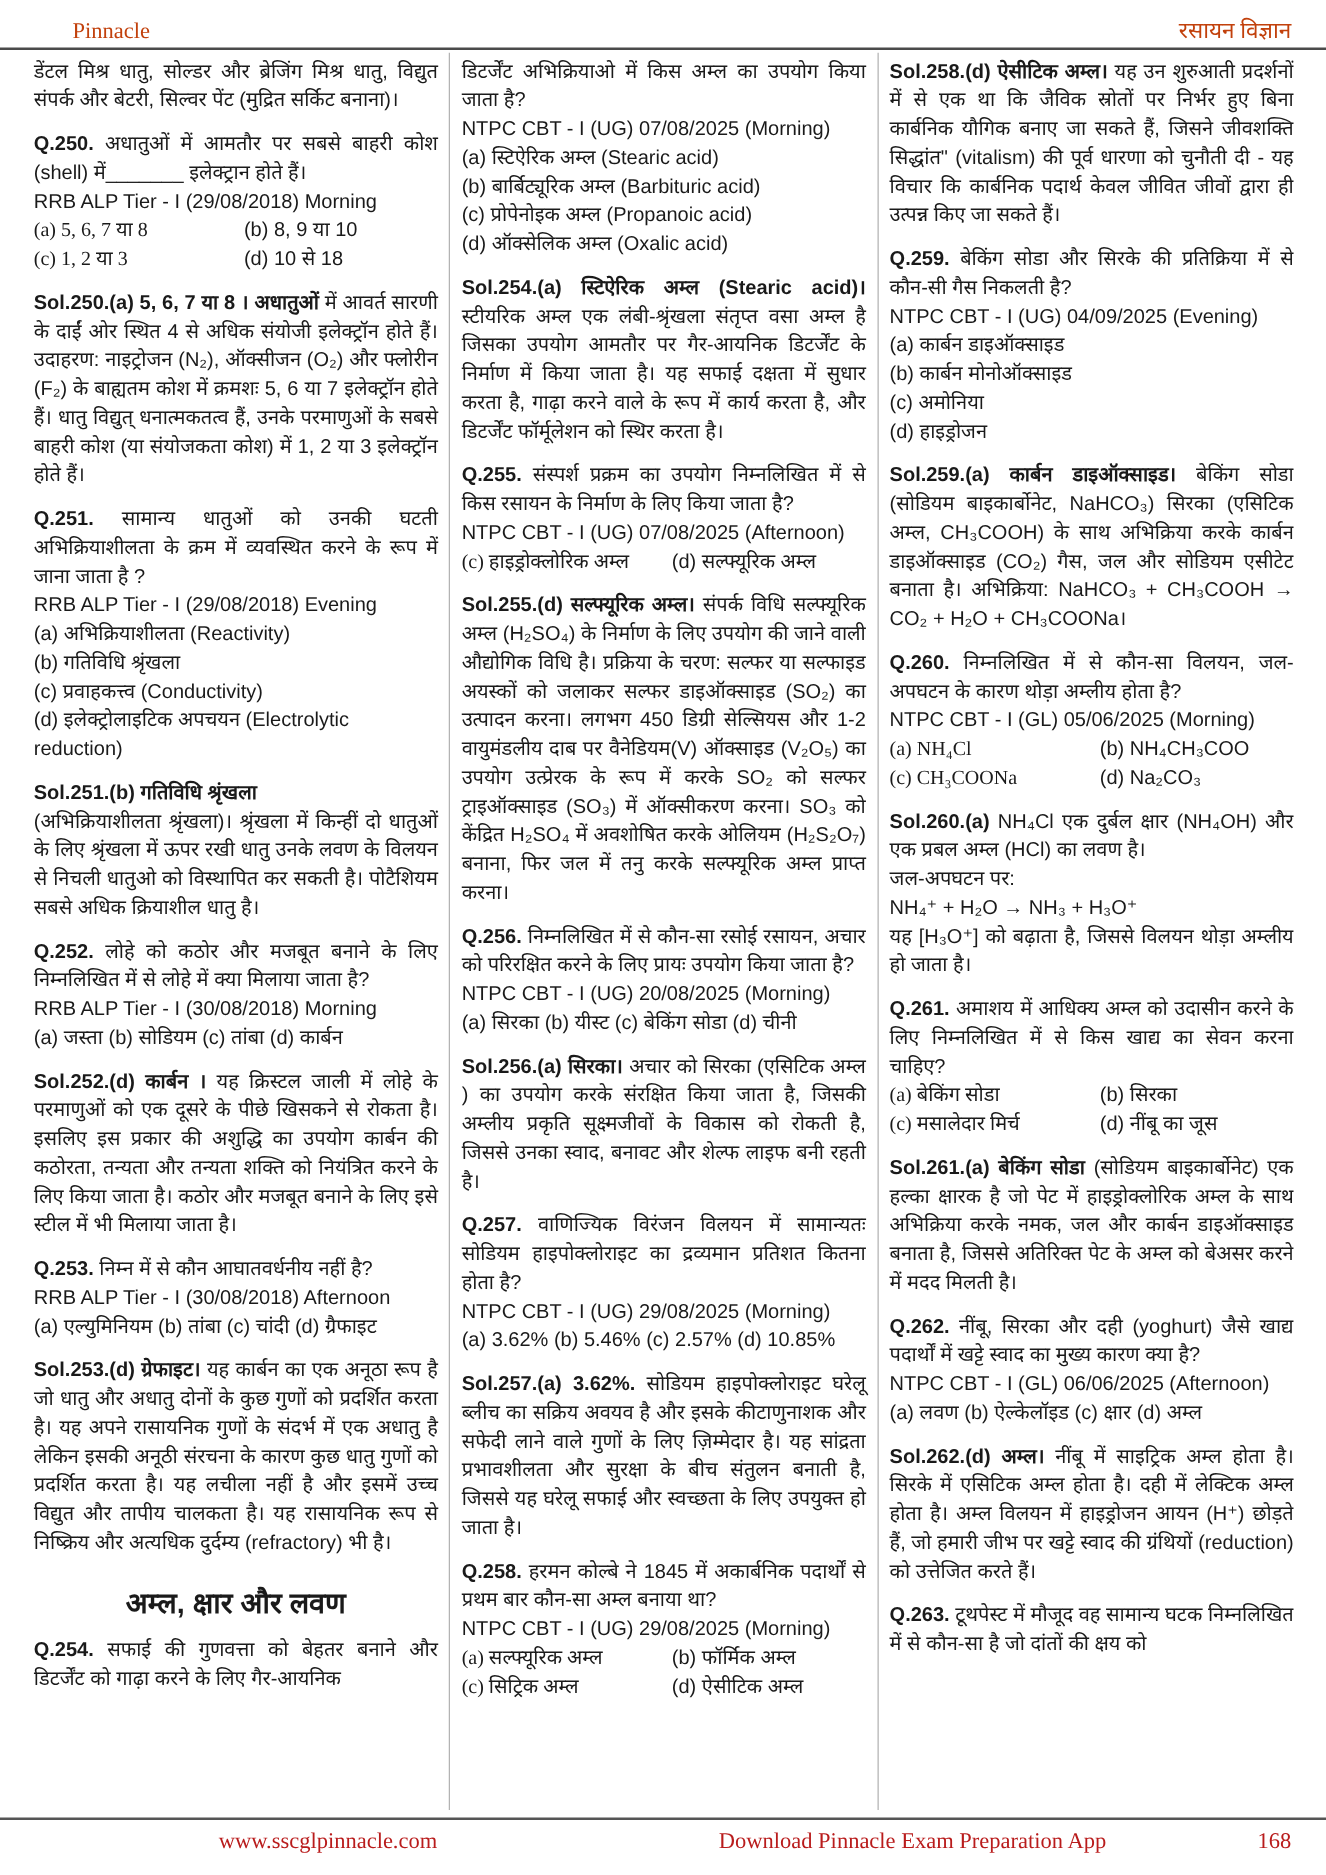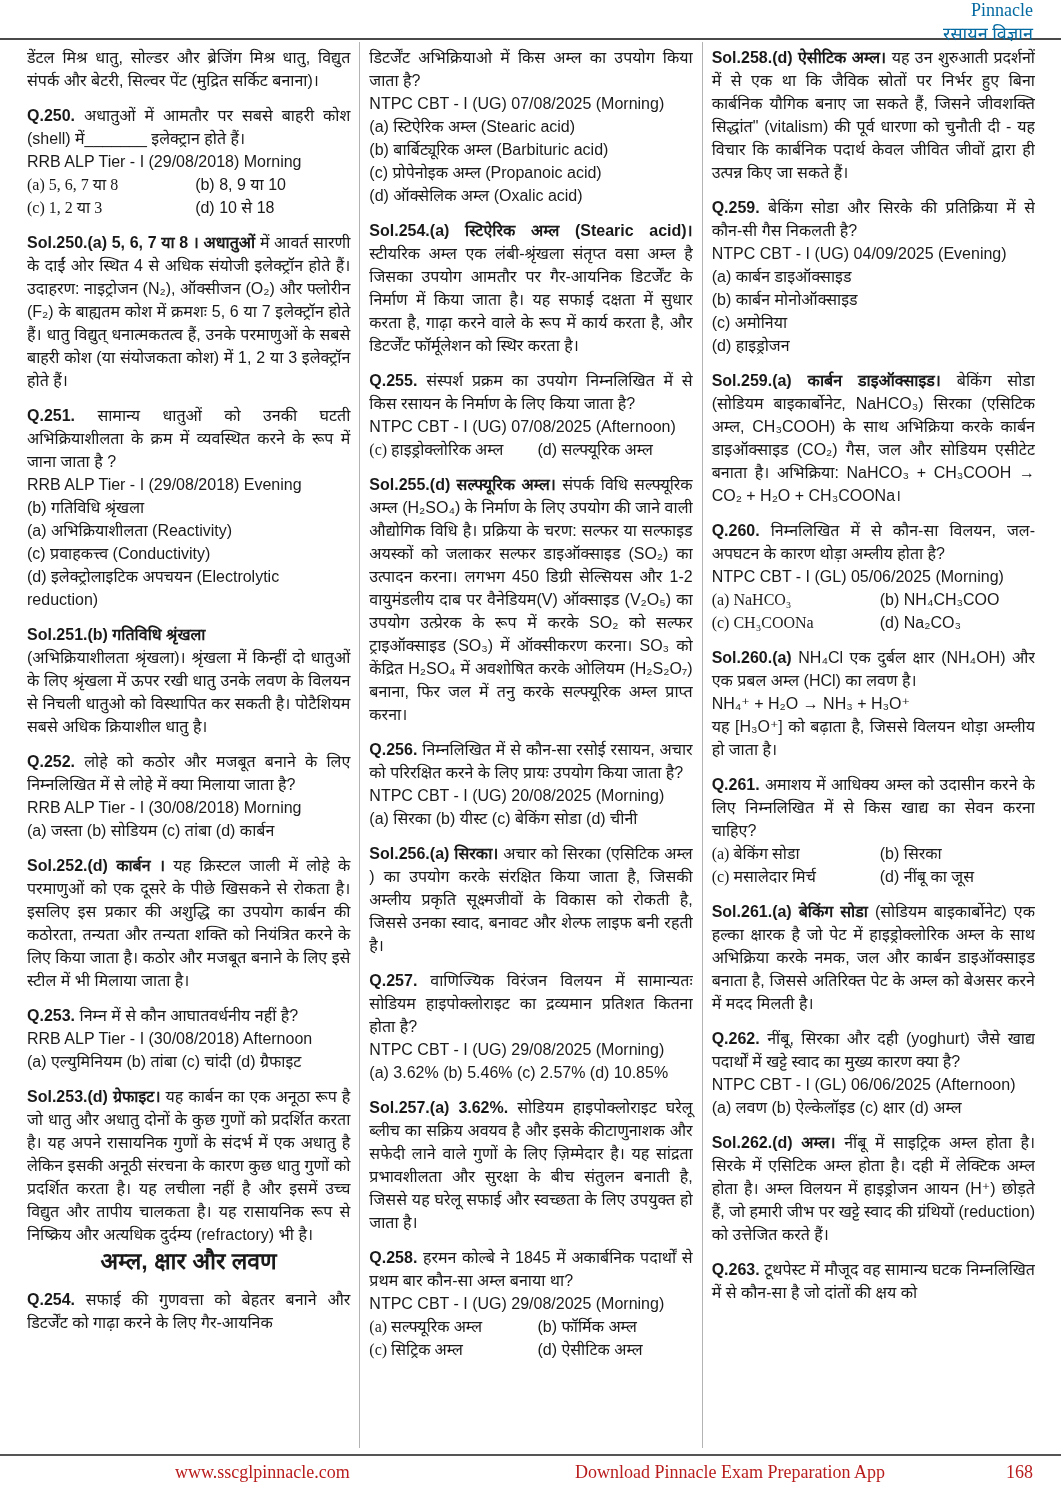--- a/index.html
+++ b/index.html
@@ -5,40 +5,40 @@
   html,body{margin:0;padding:0;}
   body{
     width:1061px;height:1500px;position:relative;background:#ffffff;color:#1a1a1a;
     font-family:"Liberation Sans","DejaVu Sans",sans-serif;overflow:hidden;
   }
   .page-header{
     position:absolute;top:0;left:0;right:0;height:40px;
     display:flex;justify-content:space-between;align-items:flex-end;
     padding:0 28px 3px 58px;box-sizing:border-box;
     border-bottom:2px solid #4a4a4a;
-    font-family:"Liberation Serif","DejaVu Serif",serif;font-size:18px;color:#0369a1;flex-direction:column;
+    font-family:"Liberation Serif","DejaVu Serif",serif;font-size:18px;color:#c2410c;
   }
   .content{
     position:absolute;top:42px;left:27px;right:26px;bottom:52px;
     display:flex;box-sizing:border-box;overflow:hidden;
   }
   .column{flex:1 1 0;padding:4px 9px 0 9px;box-sizing:border-box;overflow:hidden;}
   .column:first-child{padding-left:0;}
   .column:last-child{padding-right:0;}
   .column + .column{border-left:1.5px solid #b3b3b3;}
   .block{font-size:16px;line-height:23px;text-align:justify;}
   .b{font-weight:bold;}
   .q,.sol{margin-top:12px;}
   .exam,.opt,.optrow,.line,.solcont{margin-top:0;}
   .exam,.opt,.line{text-align:left;}
   .optrow{display:flex;text-align:left;}
   .optrow .opt-item{display:block;}
   .optrow .opt-item.first{flex:0 0 52%;font-family:Liberation Serif, serif;}
   .heading{
-    margin-top:0;margin-bottom:8px;text-align:center;
+    margin-top:21px;margin-bottom:8px;text-align:center;
     font-weight:bold;font-size:23px;line-height:30px;
   }
   .page-footer-rule{
     position:absolute;left:0;right:0;bottom:44px;height:0;
     border-top:2px solid #555;
   }
   .page-footer{
     position:absolute;left:0;right:0;bottom:8px;height:34px;
     font-family:Liberation Serif, serif;font-size:18px;color:#b91c1c;
   }
@@ -63,22 +63,22 @@
         <span class="opt-item first">(a) 5, 6, 7 या 8</span>
         <span class="opt-item">(b) 8, 9 या 10</span>
       </div>
       <div class="block optrow">
         <span class="opt-item first">(c) 1, 2 या 3</span>
         <span class="opt-item">(d) 10 से 18</span>
       </div>
       <div class="block sol"><span class="b">Sol.250.(a) 5, 6, 7 या 8 । अधातुओं </span><span>में आवर्त सारणी के दाईं ओर स्थित 4 से अधिक संयोजी इलेक्ट्रॉन होते हैं। उदाहरण: नाइट्रोजन (N₂), ऑक्सीजन (O₂) और फ्लोरीन (F₂) के बाह्यतम कोश में क्रमशः 5, 6 या 7 इलेक्ट्रॉन होते हैं। धातु विद्युत् धनात्मकतत्व हैं, उनके परमाणुओं के सबसे बाहरी कोश (या  संयोजकता कोश) में 1, 2 या 3 इलेक्ट्रॉन होते हैं।</span></div>
       <div class="block q"><span class="b">Q.251. </span><span>सामान्य धातुओं को उनकी घटती अभिक्रियाशीलता के क्रम में व्यवस्थित करने के रूप में जाना जाता है ?</span></div>
       <div class="block exam">RRB ALP Tier - I (29/08/2018) Evening</div>
+      <div class="block opt">(a) अभिक्रियाशीलता (Reactivity)</div>
       <div class="block opt">(b) गतिविधि श्रृंखला</div>
-      <div class="block opt">(a) अभिक्रियाशीलता (Reactivity)</div>
       <div class="block opt">(c) प्रवाहकत्त्व (Conductivity)</div>
       <div class="block opt">(d) इलेक्ट्रोलाइटिक अपचयन (Electrolytic reduction)</div>
       <div class="block sol"><span class="b">Sol.251.(b) गतिविधि श्रृंखला</span></div>
       <div class="block solcont"><span>(अभिक्रियाशीलता श्रृंखला)। श्रृंखला में किन्हीं दो धातुओं के लिए श्रृंखला में ऊपर रखी धातु उनके लवण के विलयन से निचली धातुओ को विस्थापित कर सकती है। पोटैशियम सबसे अधिक क्रियाशील धातु है।</span></div>
       <div class="block q"><span class="b">Q.252. </span><span>लोहे को कठोर और मजबूत बनाने के लिए निम्नलिखित में से लोहे में क्या मिलाया जाता है?</span></div>
       <div class="block exam">RRB ALP Tier - I (30/08/2018) Morning</div>
       <div class="block opt">(a) जस्ता  (b) सोडियम  (c) तांबा  (d) कार्बन</div>
       <div class="block sol"><span class="b">Sol.252.(d) कार्बन । </span><span>यह क्रिस्टल जाली में लोहे के परमाणुओं को एक दूसरे के पीछे खिसकने से रोकता है। इसलिए इस प्रकार की अशुद्धि का उपयोग कार्बन की कठोरता, तन्यता और तन्यता शक्ति को नियंत्रित करने के लिए किया जाता है। कठोर और मजबूत बनाने के लिए इसे स्टील में भी मिलाया जाता है।</span></div>
       <div class="block q"><span class="b">Q.253. </span><span>निम्न में से कौन आघातवर्धनीय नहीं है?</span></div>
       <div class="block exam">RRB ALP Tier - I (30/08/2018) Afternoon</div>
@@ -126,28 +126,29 @@
       <div class="block q"><span class="b">Q.259. </span><span>बेकिंग सोडा और सिरके की प्रतिक्रिया में से कौन-सी गैस निकलती है?</span></div>
       <div class="block exam">NTPC CBT - I (UG) 04/09/2025 (Evening)</div>
       <div class="block opt">(a) कार्बन डाइऑक्साइड</div>
       <div class="block opt">(b) कार्बन मोनोऑक्साइड</div>
       <div class="block opt">(c) अमोनिया</div>
       <div class="block opt">(d) हाइड्रोजन</div>
       <div class="block sol"><span class="b">Sol.259.(a) कार्बन डाइऑक्साइड। </span><span>बेकिंग सोडा (सोडियम बाइकार्बोनेट, NaHCO₃) सिरका (एसिटिक अम्ल, CH₃COOH) के साथ अभिक्रिया करके कार्बन डाइऑक्साइड (CO₂) गैस, जल और सोडियम एसीटेट बनाता है। अभिक्रिया: NaHCO₃ + CH₃COOH → CO₂ + H₂O + CH₃COONa।</span></div>
       <div class="block q"><span class="b">Q.260. </span><span>निम्नलिखित में से कौन-सा विलयन, जल-अपघटन के कारण थोड़ा अम्लीय होता है?</span></div>
       <div class="block exam">NTPC CBT - I (GL) 05/06/2025 (Morning)</div>
       <div class="block optrow">
-        <span class="opt-item first">(a) NaHCO₃</span>
+        <span class="opt-item first">(a) NH₄Cl</span>
         <span class="opt-item">(b) NH₄CH₃COO</span>
       </div>
       <div class="block optrow">
         <span class="opt-item first">(c) CH₃COONa</span>
         <span class="opt-item">(d) Na₂CO₃</span>
       </div>
       <div class="block sol"><span class="b">Sol.260.(a) </span><span>NH₄Cl एक दुर्बल क्षार (NH₄OH) और एक प्रबल अम्ल (HCl) का लवण है।</span></div>
+      <div class="block line">जल-अपघटन पर:</div>
       <div class="block line">NH₄⁺ + H₂O → NH₃ + H₃O⁺</div>
       <div class="block solcont"><span>यह [H₃O⁺] को बढ़ाता है, जिससे विलयन थोड़ा अम्लीय हो जाता है।</span></div>
       <div class="block q"><span class="b">Q.261. </span><span>अमाशय में आधिक्य अम्ल को उदासीन करने के लिए निम्नलिखित में से किस खाद्य का सेवन करना चाहिए?</span></div>
       <div class="block optrow">
         <span class="opt-item first">(a) बेकिंग सोडा</span>
         <span class="opt-item">(b) सिरका</span>
       </div>
       <div class="block optrow">
         <span class="opt-item first">(c) मसालेदार मिर्च</span>
         <span class="opt-item">(d) नींबू का जूस</span>

